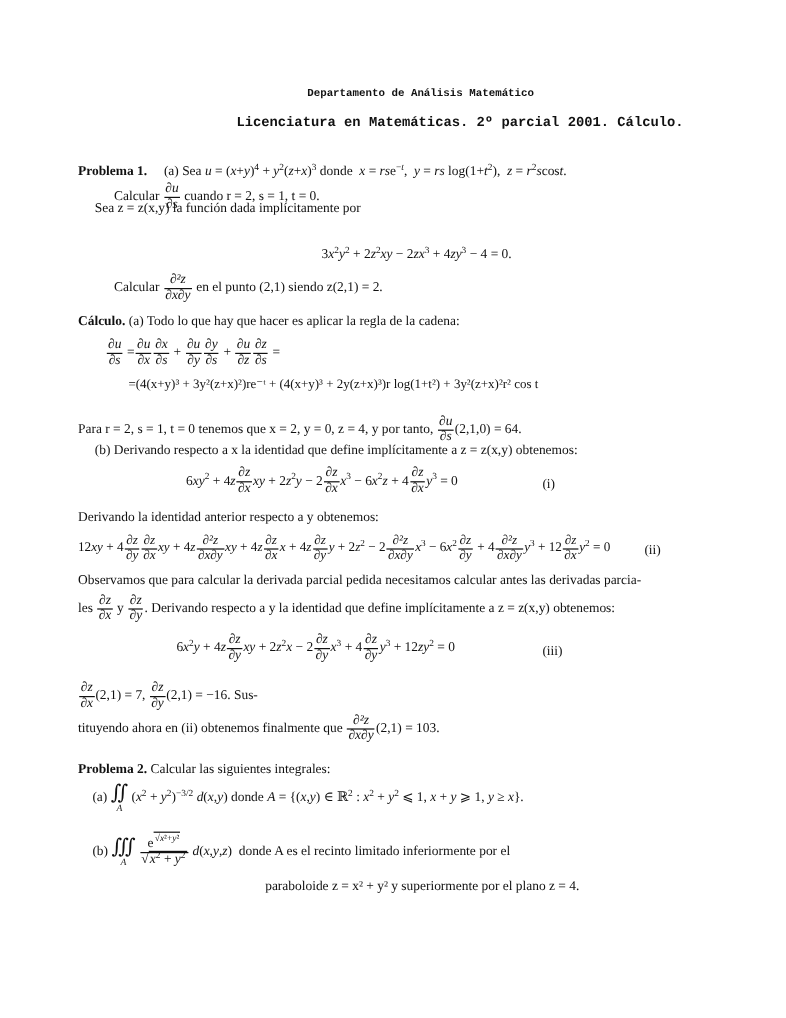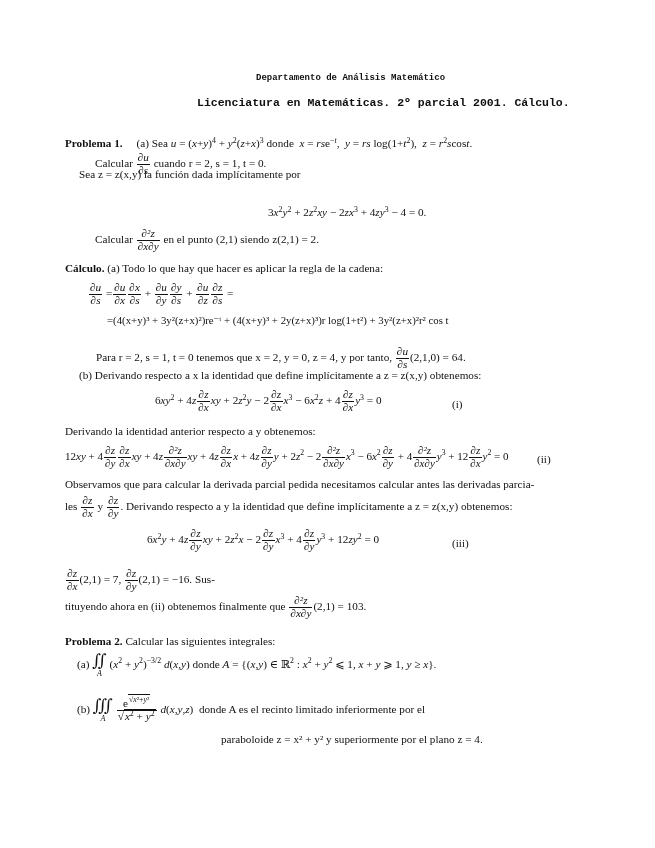--- a/index.html
+++ b/index.html
@@ -57,21 +57,21 @@
 </div>
 <div class="abs it" style="left:88px; top:282px;">
   <span class="frac"><span class="num">∂u</span><span>∂s</span></span>
   <span style="font-style:normal;">=</span><span class="frac"><span class="num">∂u</span><span>∂x</span></span><span class="frac"><span class="num">∂x</span><span>∂s</span></span>
   <span style="font-style:normal;">+</span> <span class="frac"><span class="num">∂u</span><span>∂y</span></span><span class="frac"><span class="num">∂y</span><span>∂s</span></span>
   <span style="font-style:normal;">+</span> <span class="frac"><span class="num">∂u</span><span>∂z</span></span><span class="frac"><span class="num">∂z</span><span>∂s</span></span>
   <span style="font-style:normal;">=</span>
 </div>
 <div class="abs" style="left:107px; top:314px; font-size:10.8px;">=(4(x+y)³ + 3y²(z+x)²)re⁻ᵗ + (4(x+y)³ + 2y(z+x)³)r log(1+t²) + 3y²(z+x)²r² cos t</div>
 
-<div class="abs" style="left:65px; top:346px;margin-left:31px;">
+<div class="abs" style="left:65px; top:346px;">
   <span>Para r = 2, s = 1, t = 0 tenemos que x = 2, y = 0, z = 4, y por tanto,</span>
   <span class="frac it"><span class="num">∂u</span><span>∂s</span></span><span>(2,1,0) = 64.</span>
 </div>
 
 <div class="abs" style="left:79px; top:369px;">(b) Derivando respecto a x la identidad que define implícitamente a z = z(x,y) obtenemos:</div>
 <div class="abs" style="left:155px; top:389px;">
   6<span class="it">xy</span><sup>2</sup> + 4<span class="it">z</span><span class="frac it"><span class="num">∂z</span><span>∂x</span></span><span class="it">xy</span> + 2<span class="it">z</span><sup>2</sup><span class="it">y</span> − 2<span class="frac it"><span class="num">∂z</span><span>∂x</span></span><span class="it">x</span><sup>3</sup> − 6<span class="it">x</span><sup>2</sup><span class="it">z</span> + 4<span class="frac it"><span class="num">∂z</span><span>∂x</span></span><span class="it">y</span><sup>3</sup> = 0
 </div>
 <div class="abs" style="left:452px; top:398px;">(i)</div>
 

